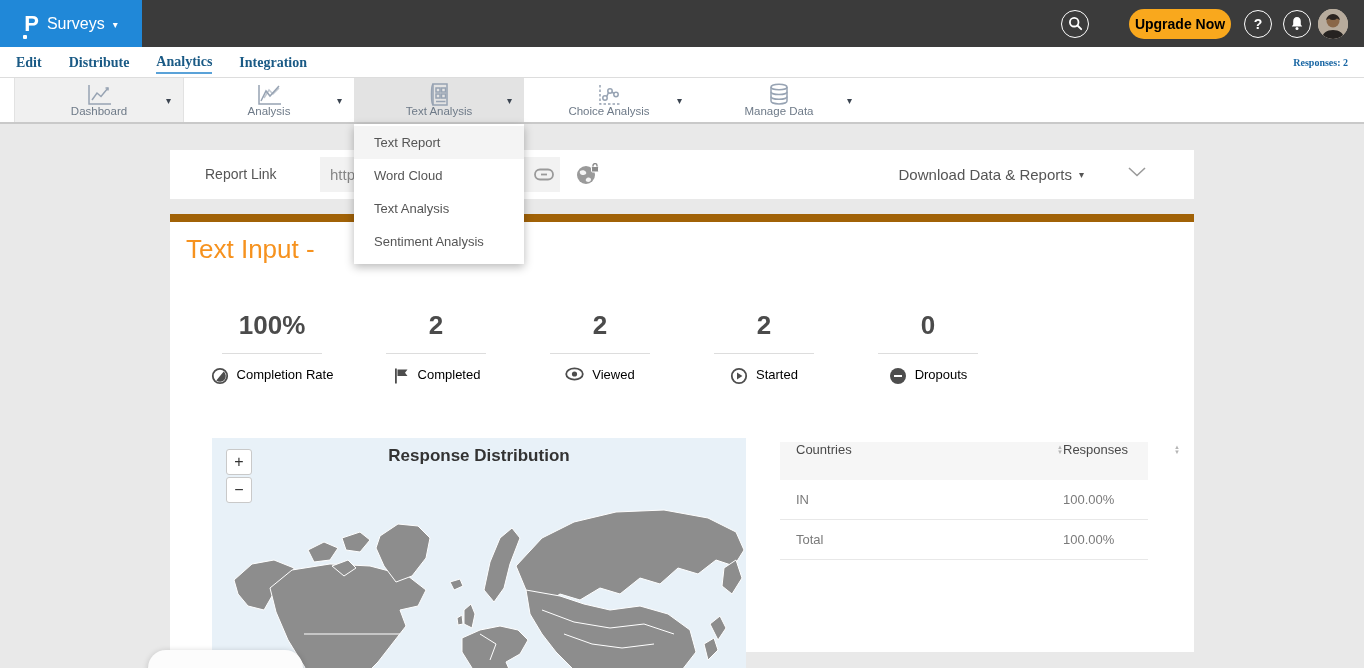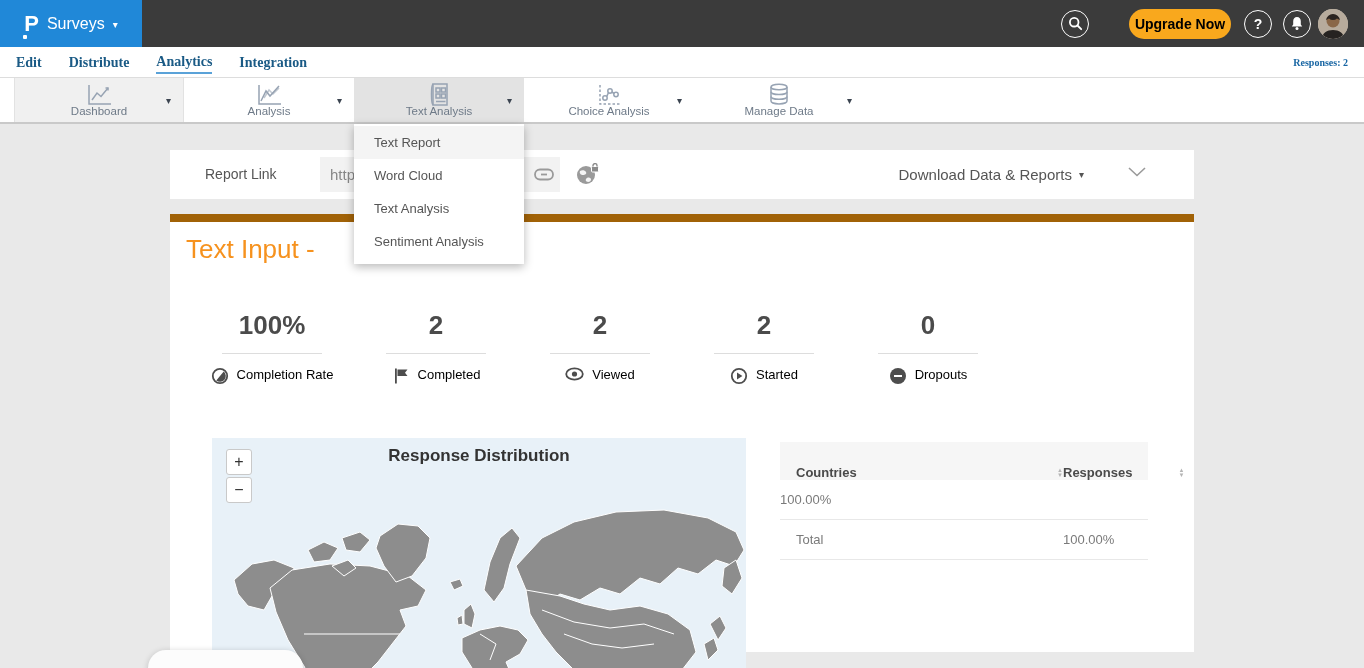--- a/index.html
+++ b/index.html
@@ -77,21 +77,21 @@
   .stat-label { display:flex; align-items:flex-start; gap:8px; font-size:13px; color:#000000; }
   
   .map-box { position:absolute; left:42px; top:168px; width:534px; height:260px; background:#e8f1f8; cursor:grab; }
   .map-title { position:absolute; left:0; top:8px; width:534px; text-align:center; font-size:17px; font-weight:bold; color:#333; }
   .map-zoom { position:absolute; left:14px; top:11px; display:flex; flex-direction:column; gap:2px; }
   .map-zoom button { width:26px; height:26px; background:#fff; border:1px solid #c9c9c9; border-radius:3px;
                      font-size:16px; color:#333; cursor:pointer; font-family:"Liberation Sans", sans-serif; line-height:1; }
   .map-svg { position:absolute; left:0; top:0; }
   
   .ctable { position:absolute; left:610px; top:172px; width:368px; }
-  .ct-header { height:38px; background:#f6f6f6; display:flex; align-items:flex-end; font-size:13px; font-weight:bold; color:#4a4a4a; }
+  .ct-header { height:38px; background:#f6f6f6; display:flex; align-items:flex-start; font-size:13px; font-weight:normal; color:#4a4a4a; }
   .ct-col1 { width:283px; padding-left:16px; display:flex; align-items:center; justify-content:space-between; }
   .ct-col2 { width:85px; display:flex; align-items:center; justify-content:space-between; padding-right:6px;gap:46px; }
   .sort-icon { display:flex; flex-direction:column; color:#b5b5b5; font-size:6px; line-height:5px; cursor:pointer; }
   .ct-row { height:40px; display:flex; align-items:center; font-size:13px; color:#7a7a7a; border-bottom:1px solid #e8e8e8; }
   .ct-row .c1 { width:283px; padding-left:16px; }
   .ct-row .c2 { width:85px; }
   
   .corner-blob { position:absolute; left:148px; top:650px; width:155px; height:36px; background:#fcfcfc;
                  border-radius:18px; box-shadow:0 1px 6px rgba(0,0,0,0.18); }
   svg { display:block; }
@@ -369,20 +369,21 @@
         </div>
         <div class="ct-col2">
           <span>Responses</span>
           <span class="sort-icon">
               <span>▲</span>
               <span>▼</span>
             </span>
         </div>
       </div>
       <div class="ct-row">
+        <span class="c1">IN</span>
         <span class="c2">100.00%</span>
       </div>
       <div class="ct-row">
         <span class="c1">Total</span>
         <span class="c2">100.00%</span>
       </div>
     </div>
   </div>
 
   <div class="dropdown">

